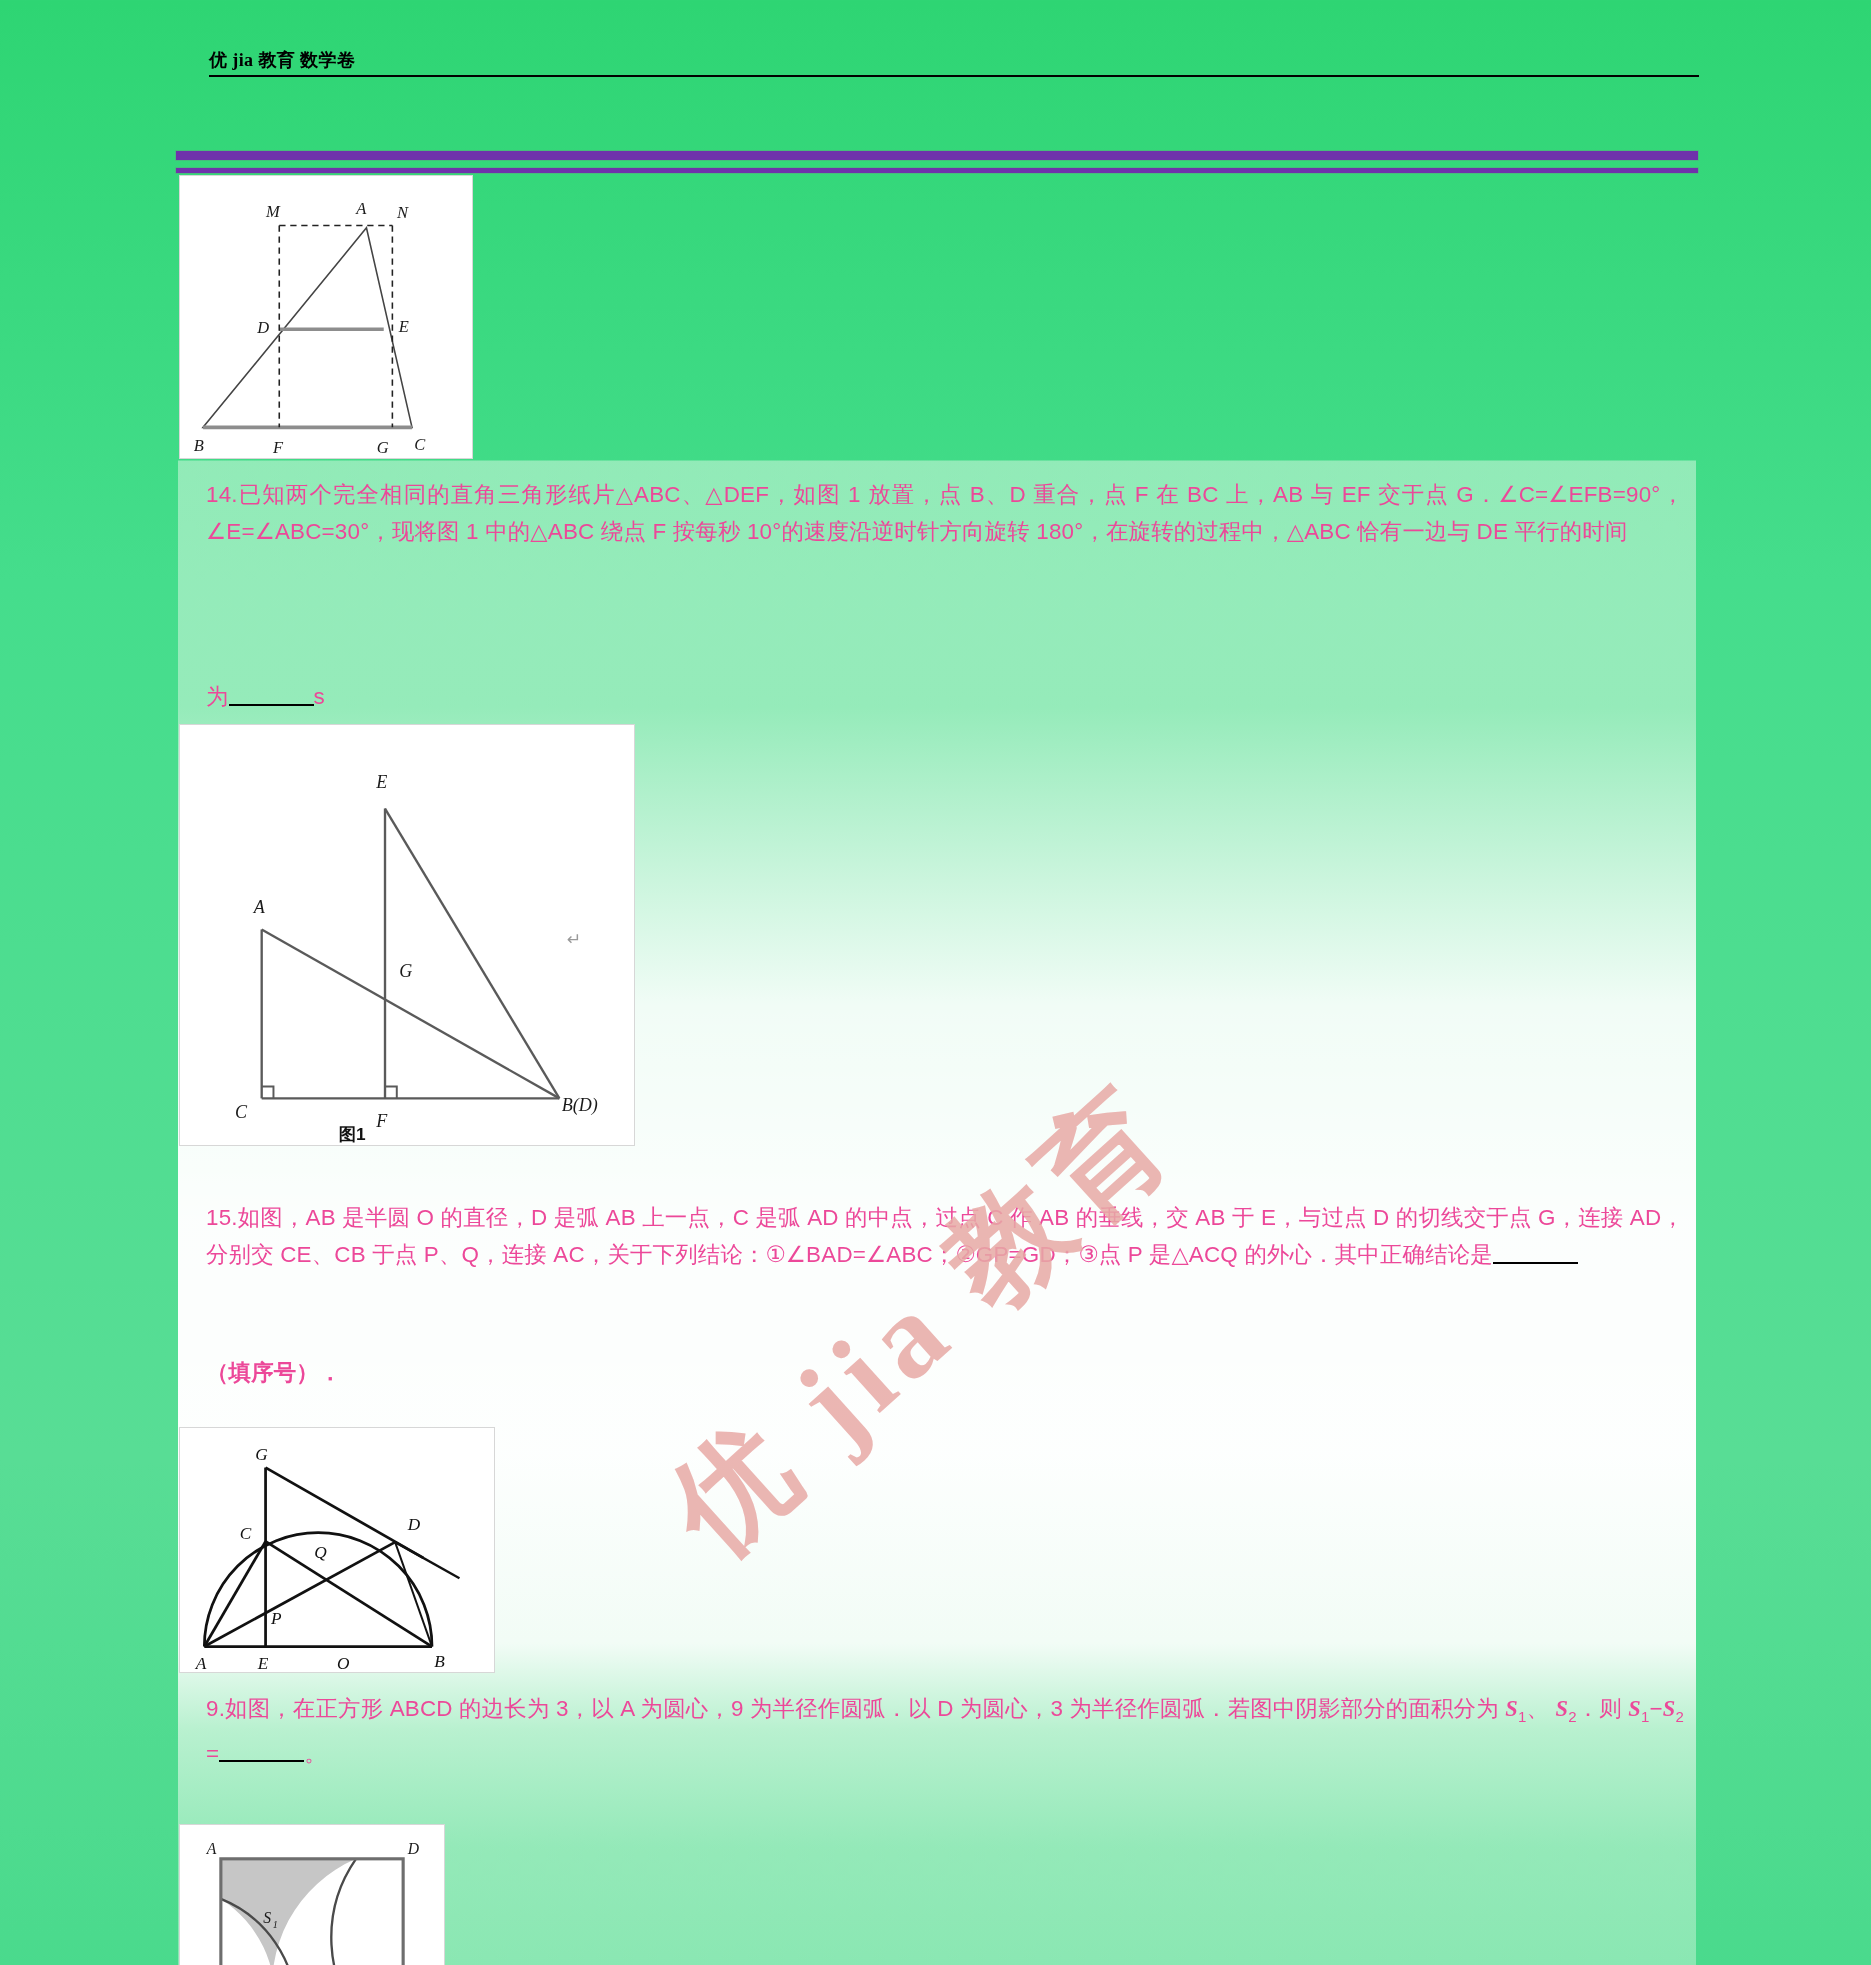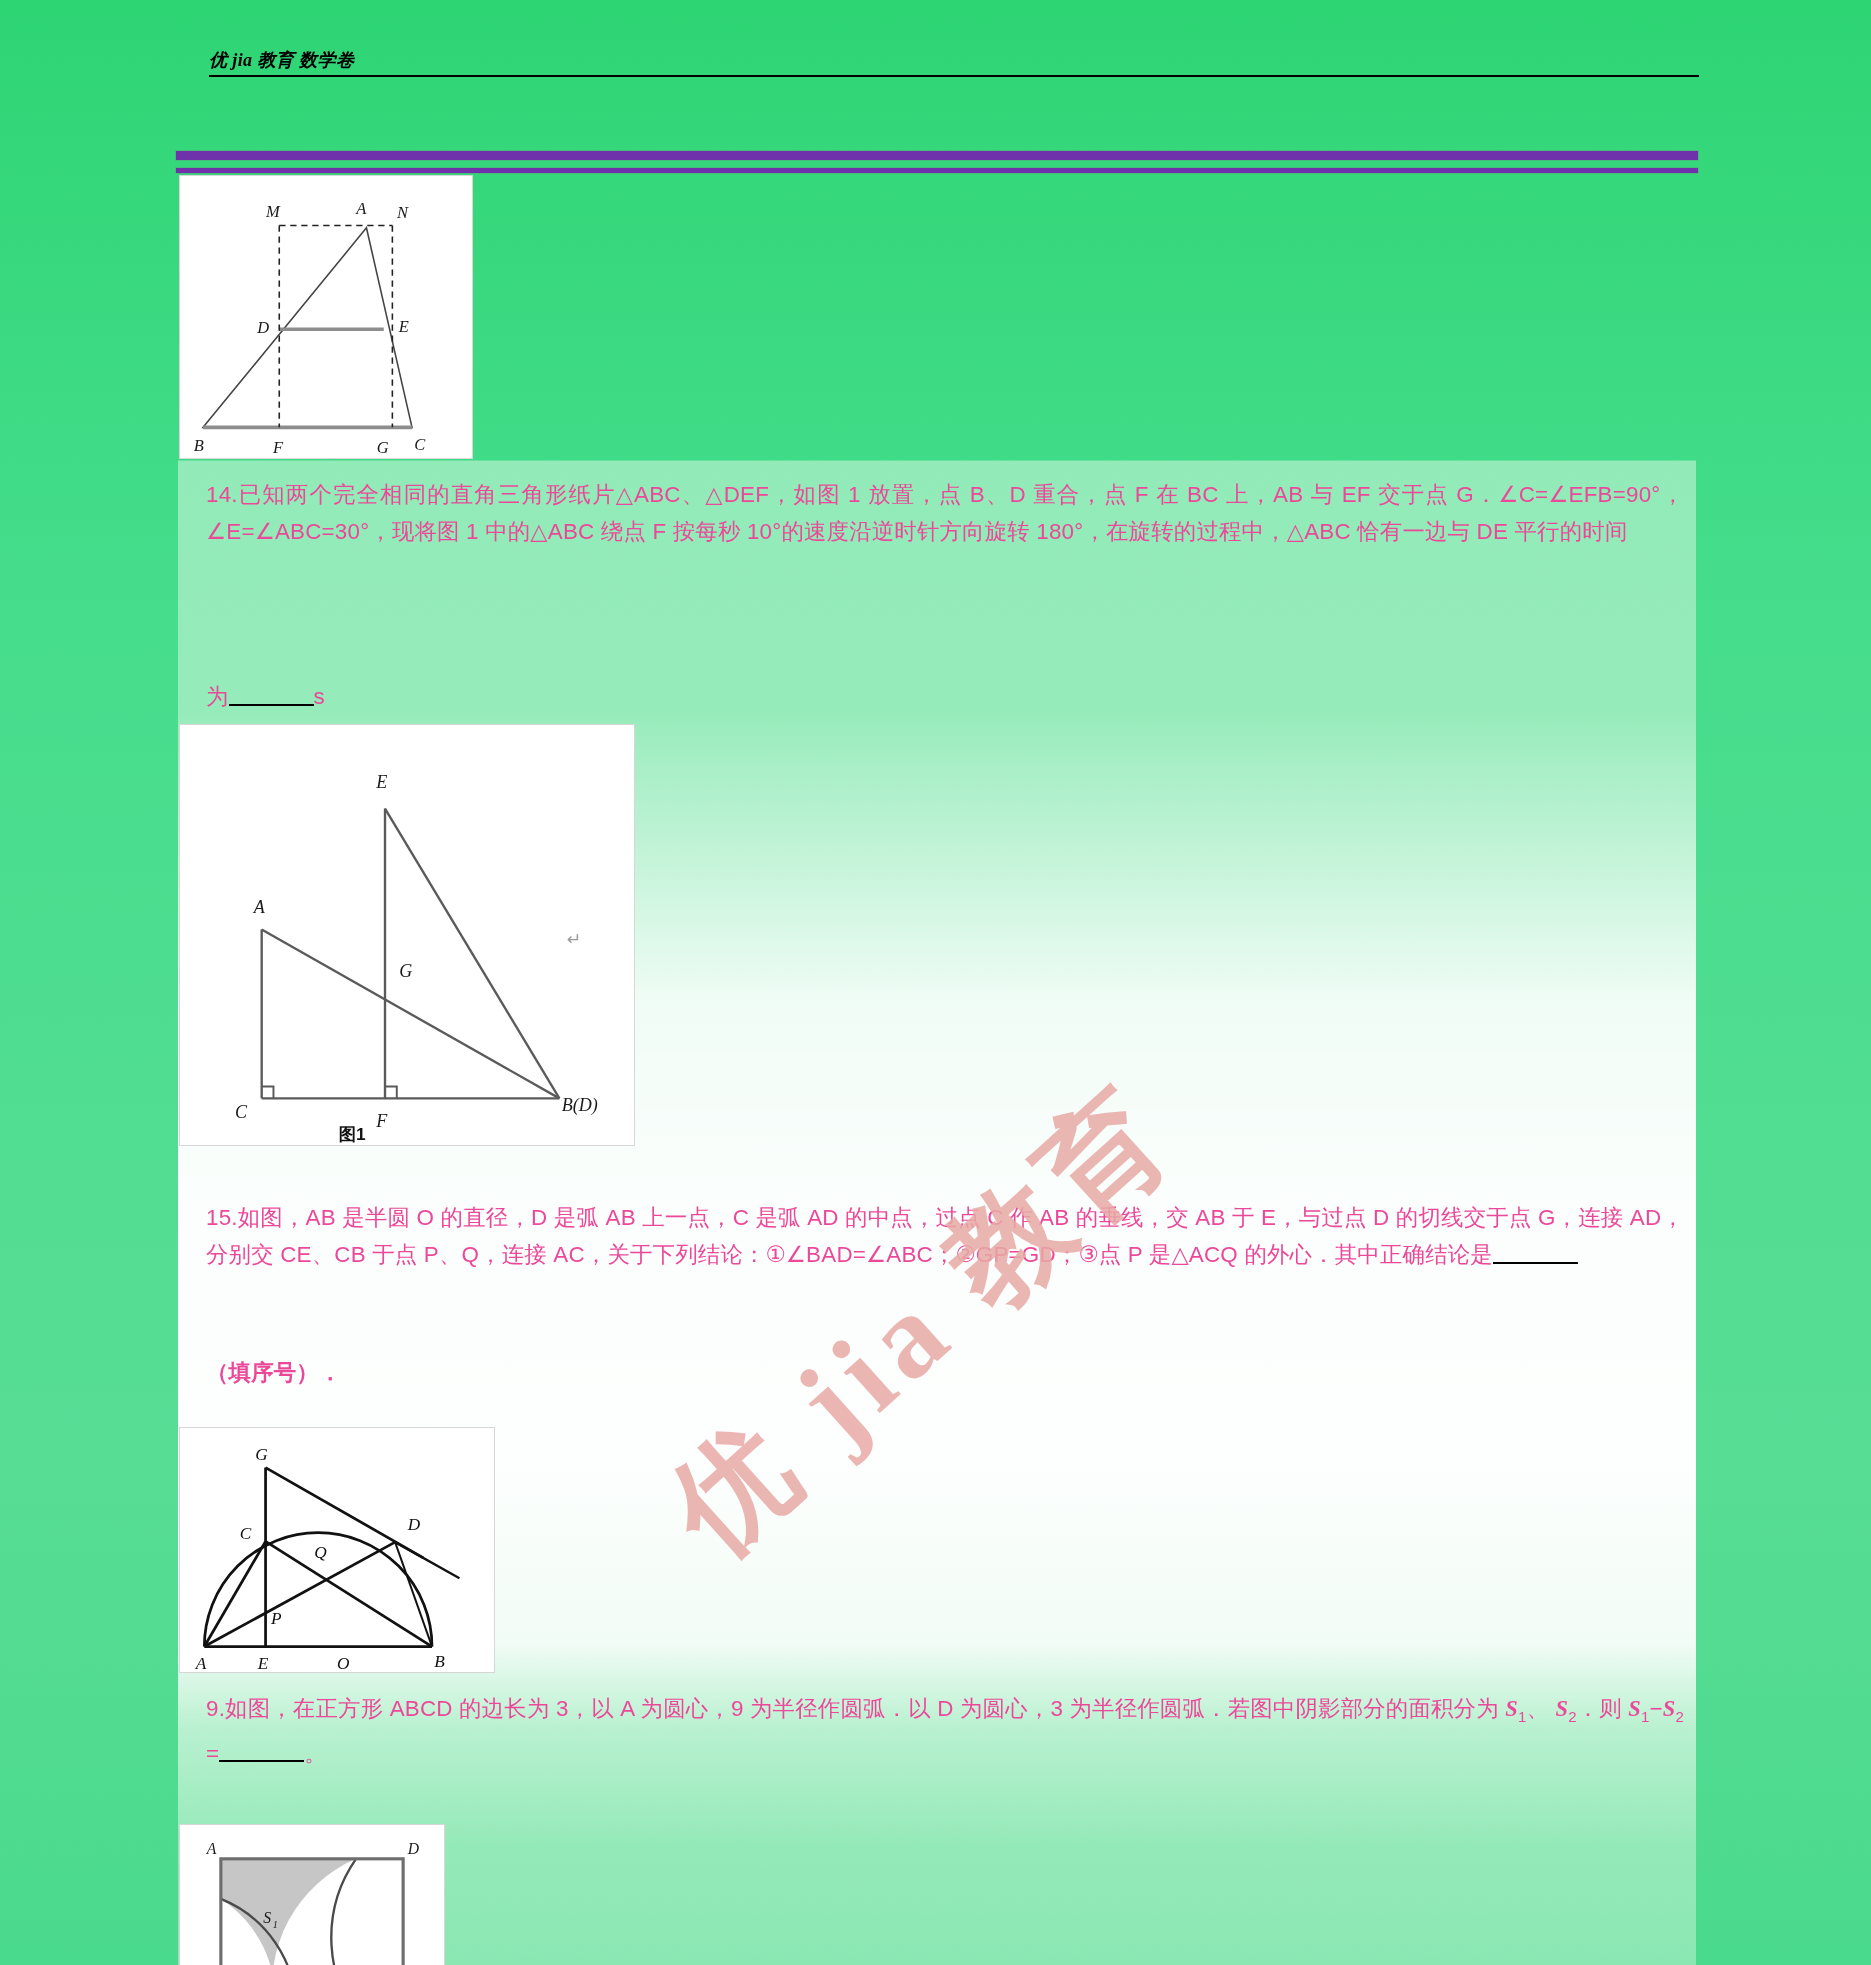--- a/index.html
+++ b/index.html
@@ -40,21 +40,20 @@
         rgba(255,255,255,0.00) 2417px
     );
   }
 
   
   .page-header {
     position: absolute;
     left: 209px;
     top: 51px;
     width: 1490px;
-    font-style: italic;
   }
   .header-title {
     font-family: "Liberation Serif", "DejaVu Serif", serif;
     font-weight: bold;
     font-size: 18px;
     color: #000;
     letter-spacing: 0.4px;
     line-height: 1;
     white-space: nowrap;
   }

